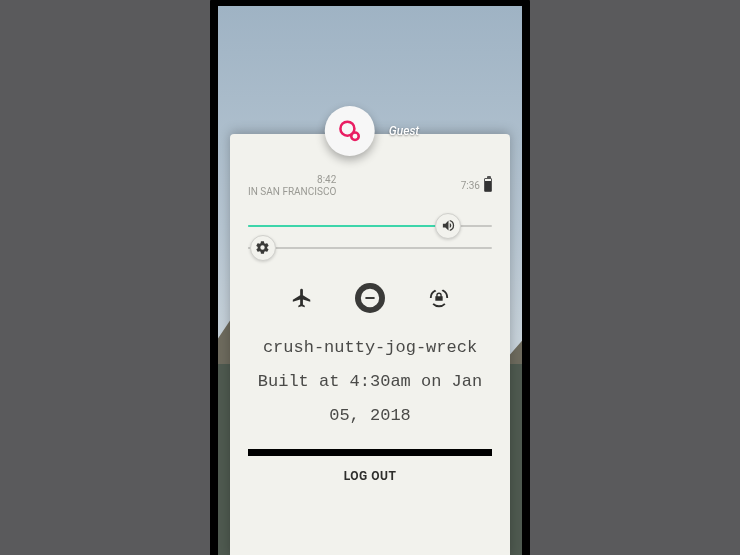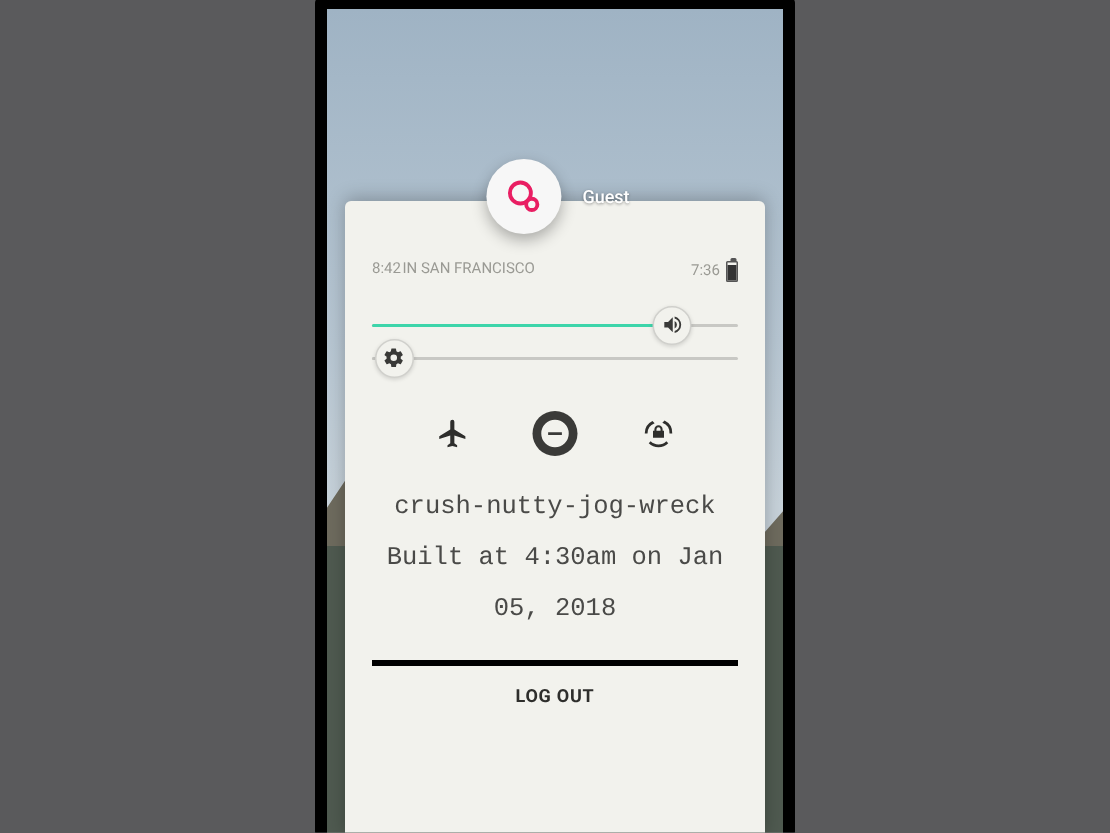--- a/index.html
+++ b/index.html
@@ -54,20 +54,21 @@
     justify-content: center;
   }
   .avatar svg { width: 28px; height: 28px; }
   .guest-label {
     color: #fff;
     font-size: 12px;
     font-weight: 500;
     text-shadow: 0 1px 2px rgba(0,0,0,0.4);
     position: relative;
     left: 4px;
+    font-style: italic;
   }
 
   .panel {
     position: absolute;
     top: 128px;
     left: 12px;
     right: 12px;
     bottom: 0;
     background: #f2f2ed;
     border-radius: 4px 4px 0 0;
@@ -76,21 +77,21 @@
     display: flex;
     flex-direction: column;
   }
   .status-row {
     display: flex;
     justify-content: space-between;
     color: #9a9a94;
     font-size: 10px;
     margin-bottom: 28px;
   }
-  .status-left { display:flex; gap:1px;text-align:right; }
+  .status-left { display:flex; flex-direction:column; gap:1px;text-align:right; }
   .status-right { display:flex; align-items:center; gap:4px; }
   .battery {
     width: 8px; height: 14px; border:1px solid #555; border-radius:1px; position:relative;
     background: linear-gradient(to top, #333 85%, transparent 85%);
   }
   .battery::before { content:""; position:absolute; top:-3px; left:2px; width:4px; height:2px; background:#555; border-radius:1px 1px 0 0; }
 
   .slider-row {
     display: flex;
     align-items: center;
@@ -147,21 +148,21 @@
 
   .info-block {
     text-align: center;
     color: #4a4a48;
     font-family: "Courier New", monospace;
     font-size: 17px;
     line-height: 2;
     padding-bottom: 16px;
   }
   .logout {
-    border-top: 4px solid #000000;
+    border-top: 7px solid #000000;
     padding: 13px 0;
     text-align: center;
     font-weight: 700;
     font-size: 12px;
     letter-spacing: 0.5px;
     color: #2e2e2c;
   }
 </style>
 </head>
 <body>

